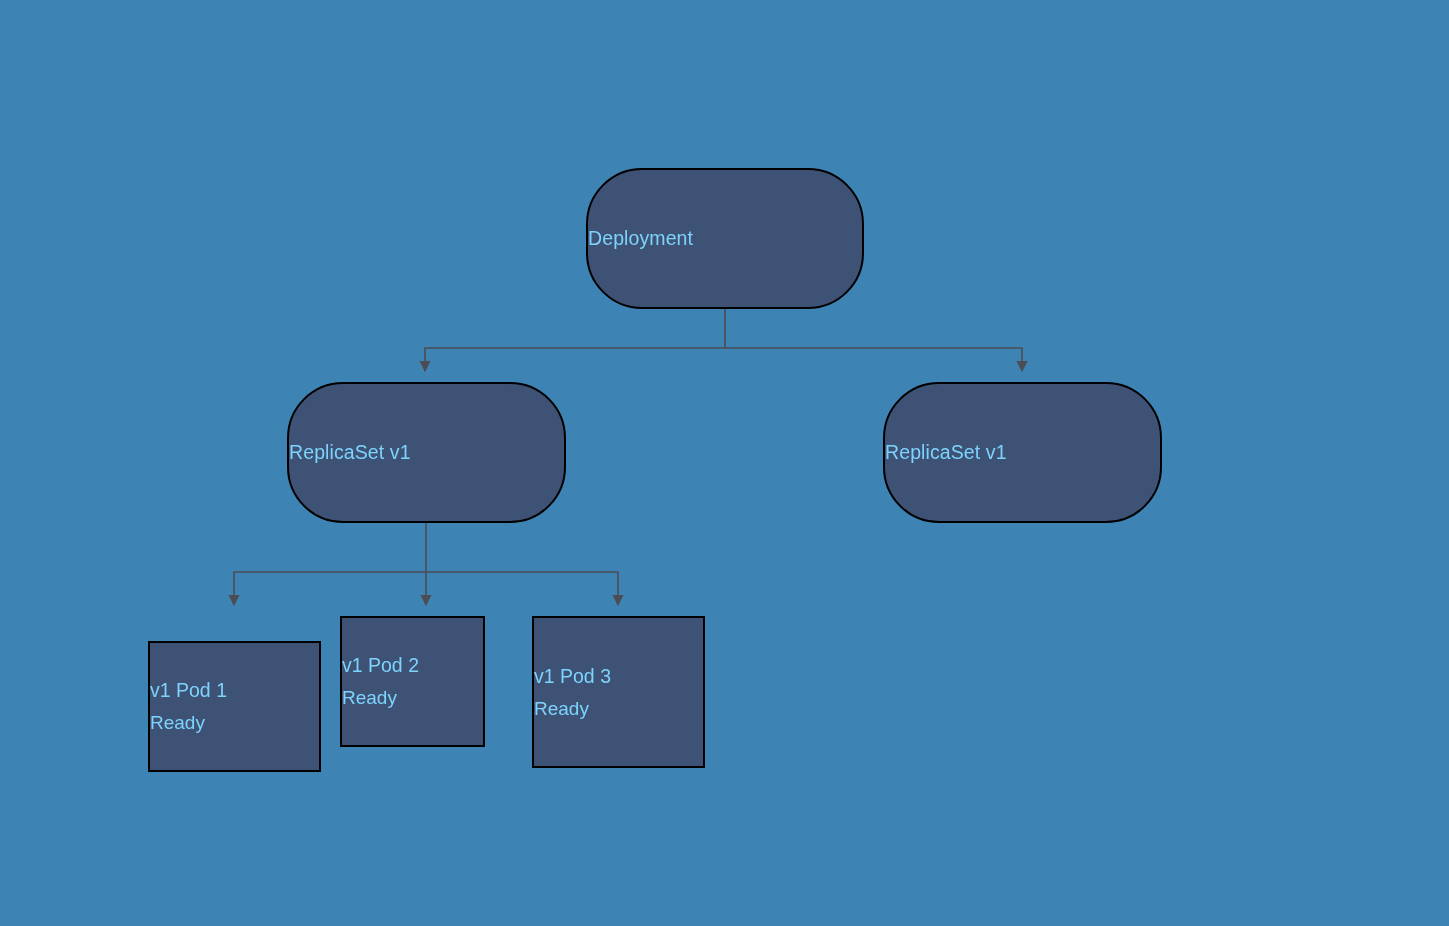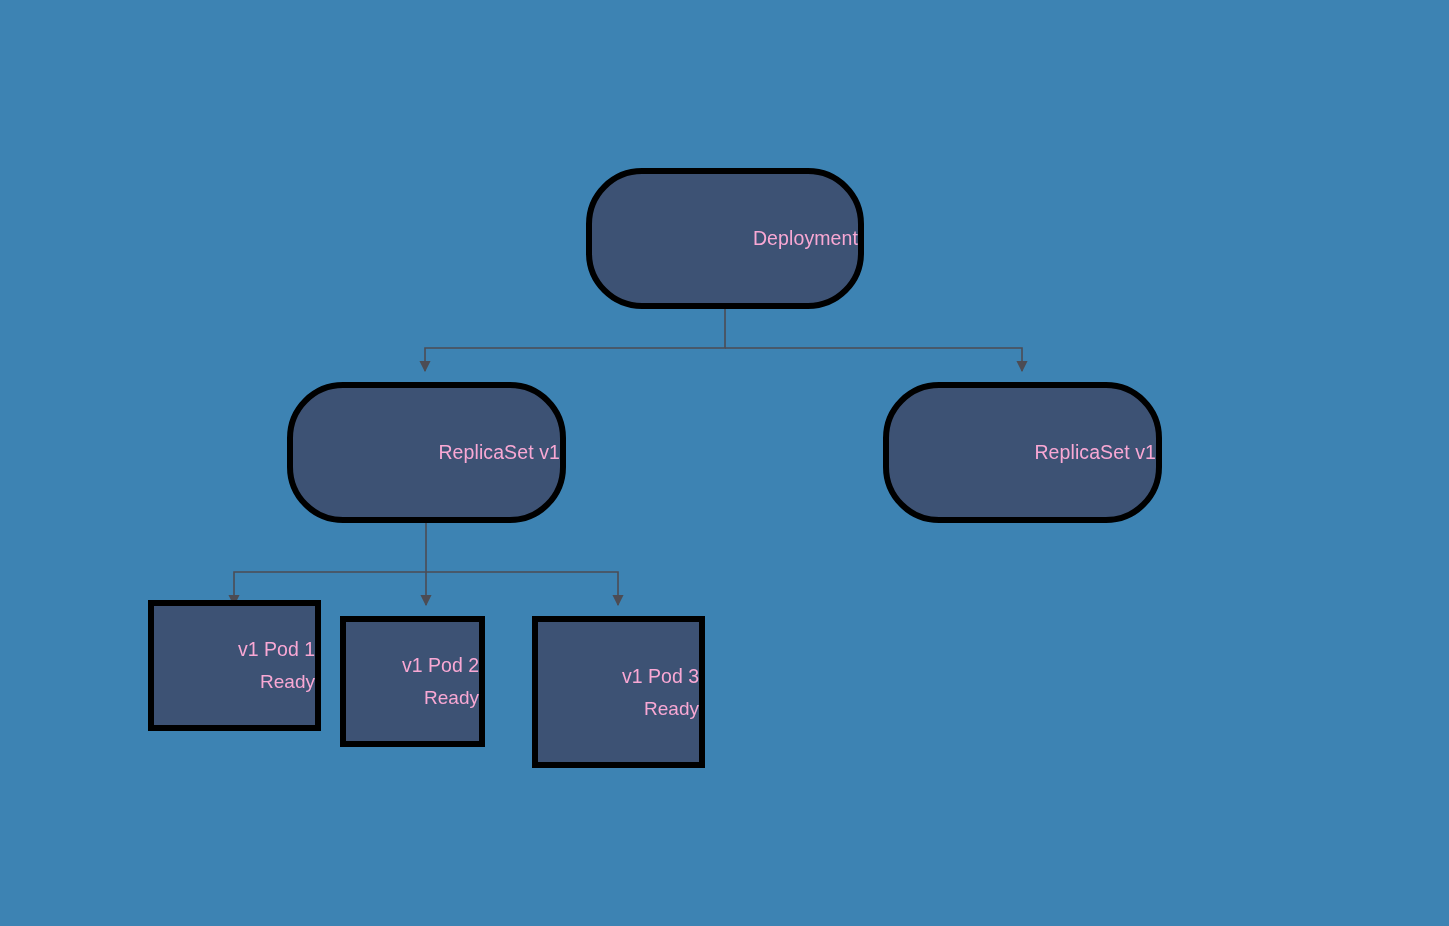--- a/index.html
+++ b/index.html
@@ -22,25 +22,25 @@
     position: absolute;
     left: 0;
     top: 0;
     width: 1449px;
     height: 926px;
   }
   .node {
     position: absolute;
     box-sizing: border-box;
     background: #3d5274;
-    border: 6px solid #000000;
-    color: #f9a8d4;
+    border: 2px solid #000000;
+    color: #7dd3fc;
     display: flex;
     flex-direction: column;
-    align-items: flex-end;
+    align-items: flex-start;
     justify-content: center;
     text-align: center;
     line-height: 1.35;
     -webkit-font-smoothing: antialiased;
   }
   .node-stadium {
     border-radius: 56px;
   }
   .node-rect {
     border-radius: 0;
@@ -50,21 +50,21 @@
     letter-spacing: 0.1px;
     white-space: nowrap;
   }
   .pod-line1 { font-size: 19.5px; white-space: nowrap; }
   .pod-line2 { font-size: 19px; white-space: nowrap; margin-top: 7px; }
 
   
   #node-deployment { left: 586px; top: 168px; width: 278px; height: 141px; }
   #node-replicaset-left { left: 287px; top: 382px; width: 279px; height: 141px; }
   #node-replicaset-right { left: 883px; top: 382px; width: 279px; height: 141px; }
-  #node-pod-1 { left: 148px; top: 600px; width: 173px; height: 131px; }
+  #node-pod-1 { left: 148px; top: 641px; width: 173px; height: 131px; }
   #node-pod-2 { left: 340px; top: 616px; width: 145px; height: 131px; }
   #node-pod-3 { left: 532px; top: 616px; width: 173px; height: 152px; }
 </style>
 </head>
 <body>
 
 <div id="canvas">
 
   <svg id="edge-layer" viewBox="0 0 1449 926" width="1449" height="926" xmlns="http://www.w3.org/2000/svg">
     <defs>

